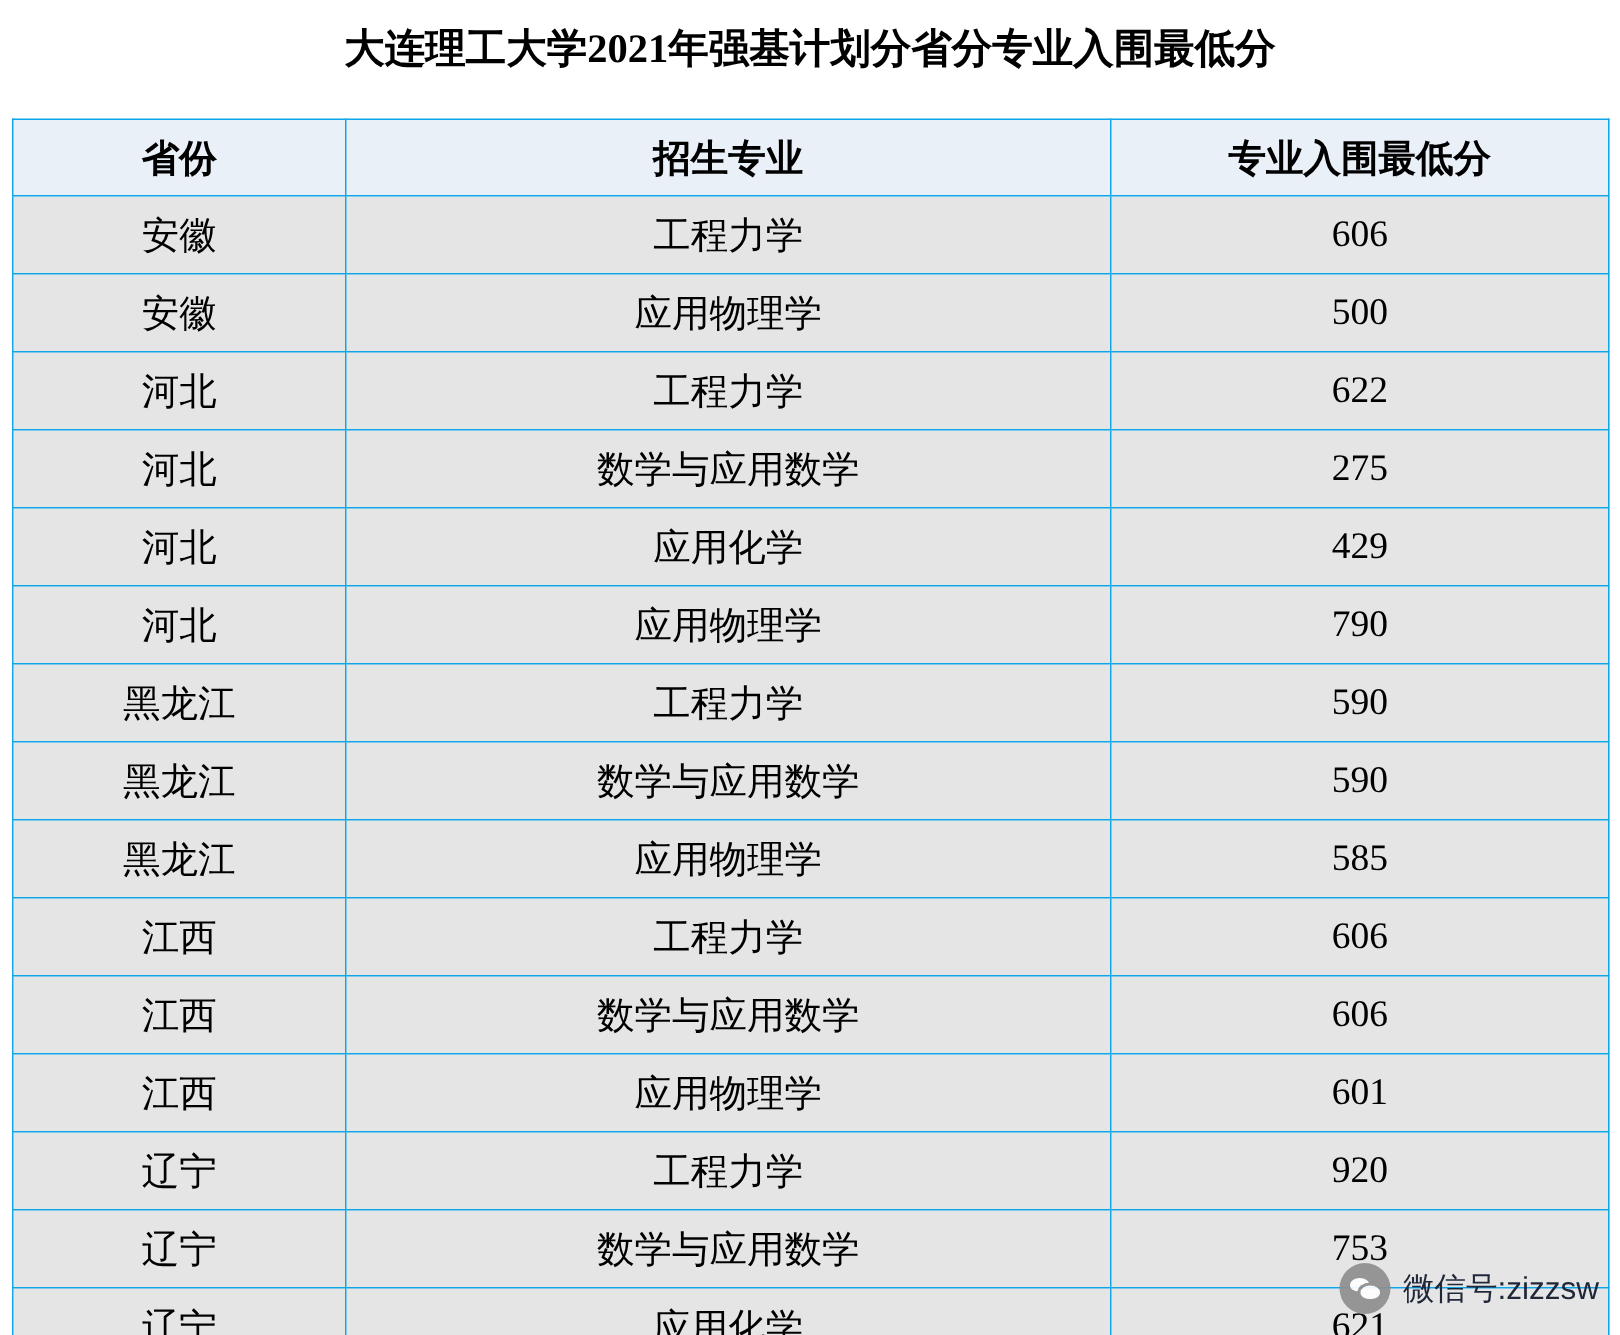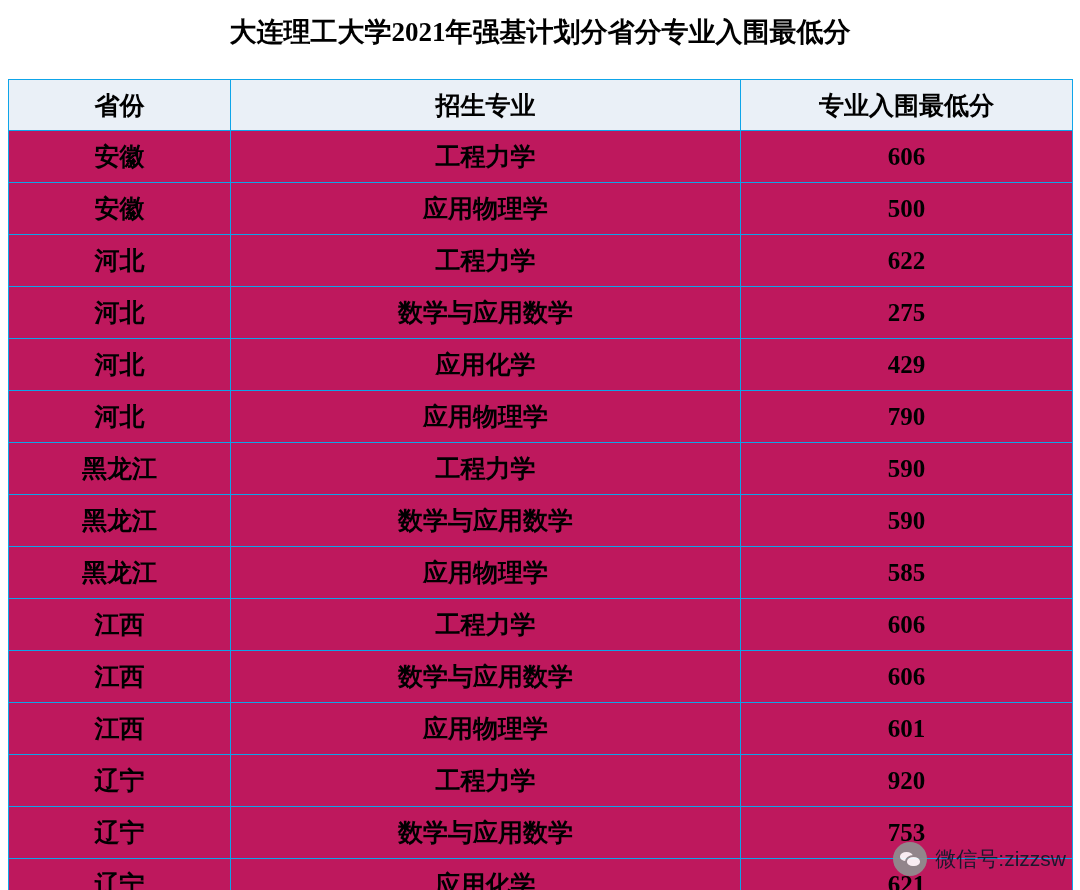--- a/index.html
+++ b/index.html
@@ -52,22 +52,22 @@
     padding: 0;
     font-family: "Liberation Serif", "DejaVu Serif", serif;
   }
   table.score-table thead th {
     background: #eaf0f7;
     font-weight: bold;
     height: 50px;
     font-size: 25px;
   }
   table.score-table tbody td {
-    background: #be185d;
-    font-weight: bold;
+    background: #e5e5e5;
+    font-weight: normal;
   }
   .watermark {
     position: absolute;
     right: 14px;
     bottom: 14px;
     display: flex;
     align-items: center;
     gap: 8px;
     opacity: 0.92;
   }

